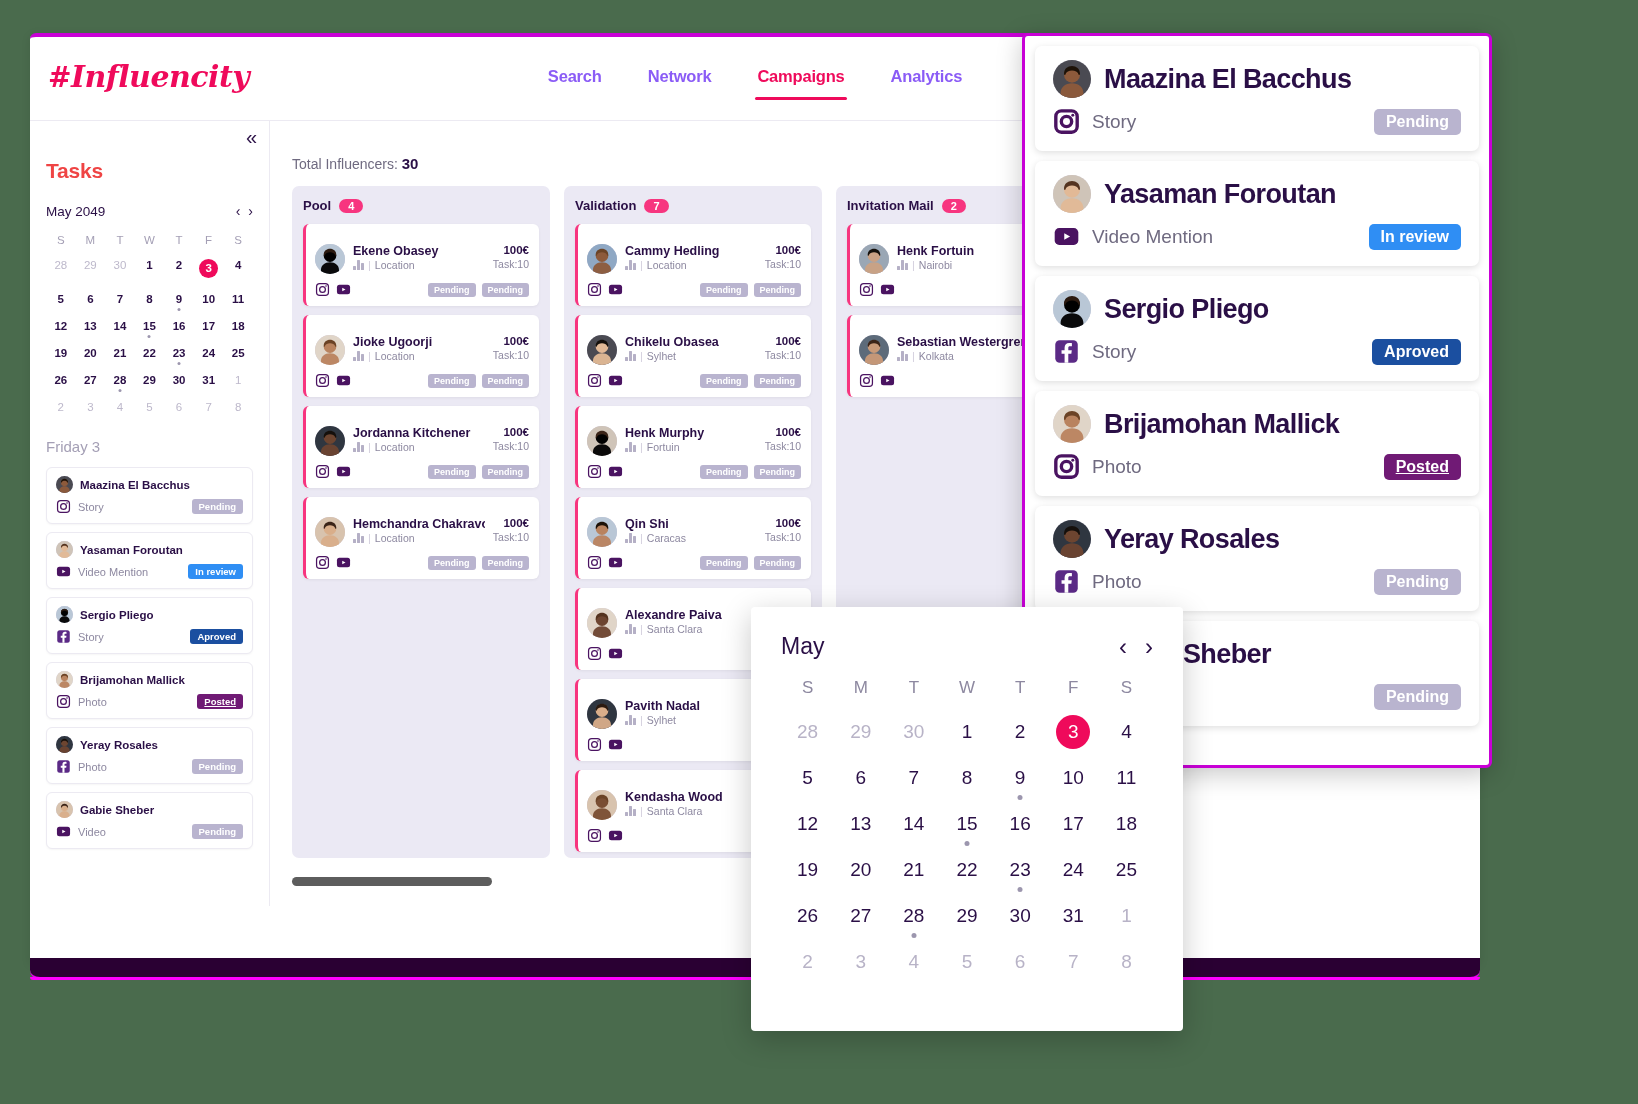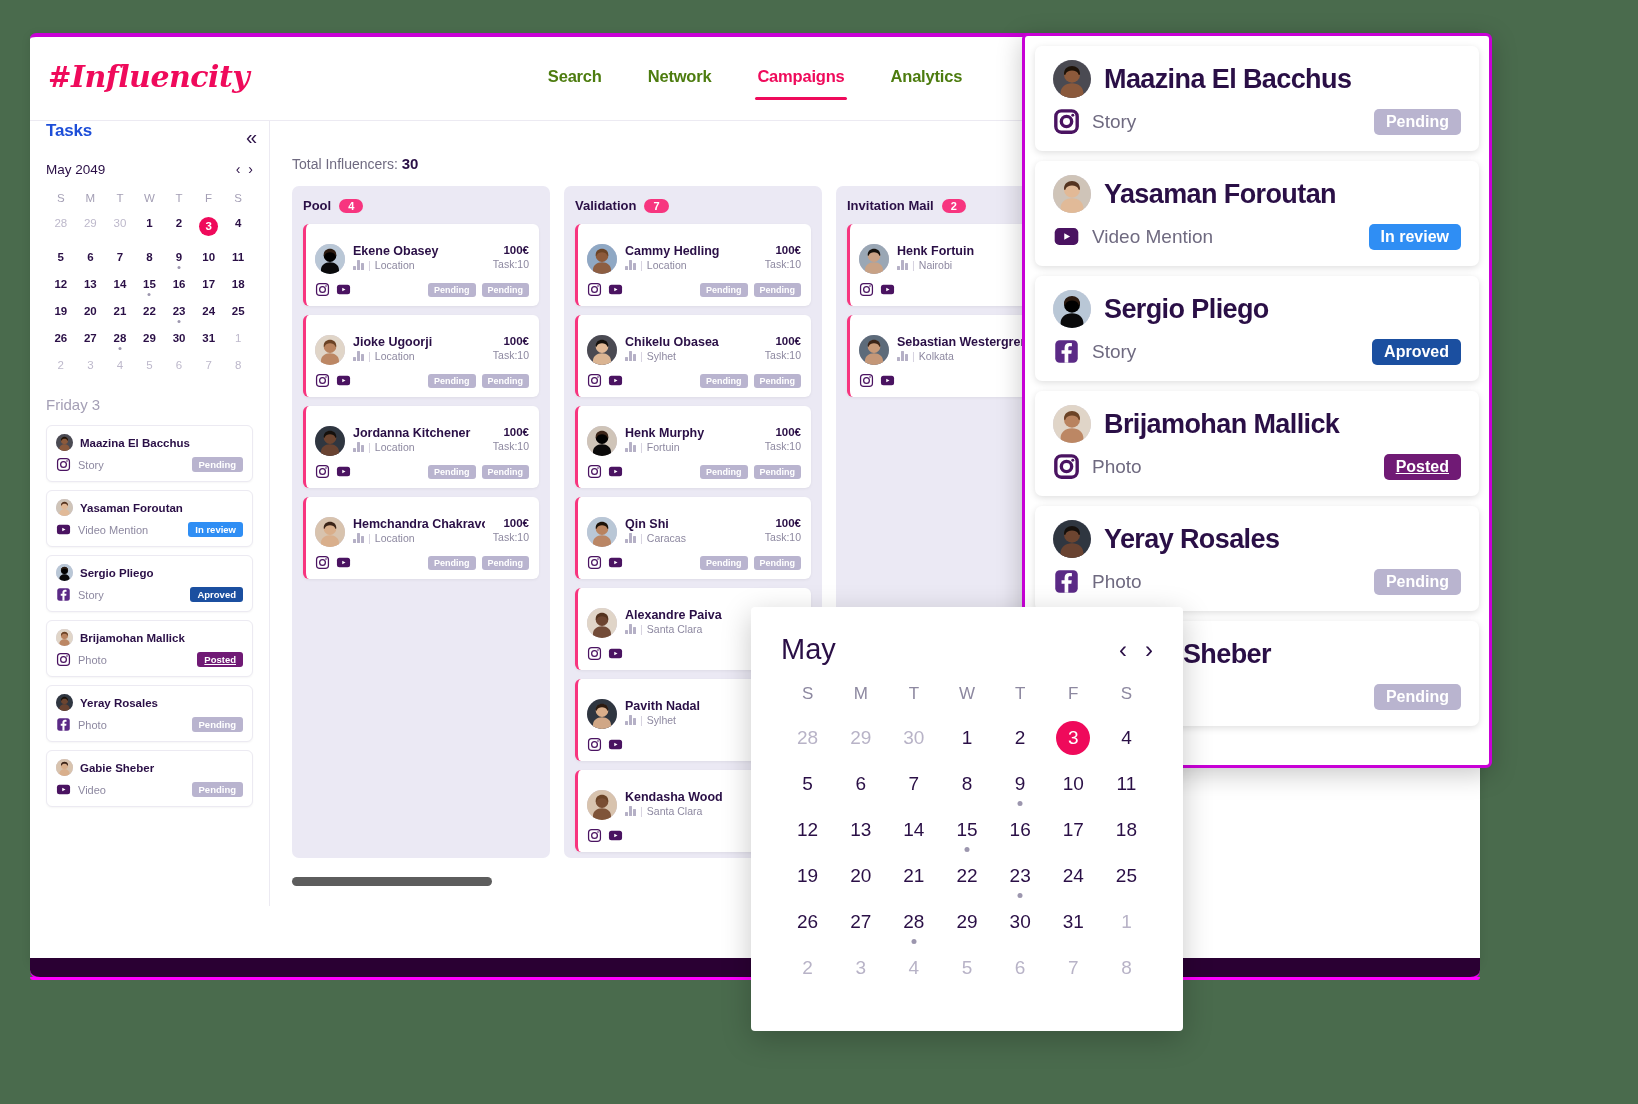--- a/index.html
+++ b/index.html
@@ -43,21 +43,21 @@
     position: absolute; left: 18px; top: 22px;
     font-family: "DejaVu Serif", serif;
     font-style: italic; font-weight: 700;
     font-size: 30px; color: #ef0a5b;
     letter-spacing: -.5px;
   }
   .logo .hash { font-size: 28px; }
   .nav { position: absolute; left: 0; right: 0; top: 26px;
          display: flex; justify-content: center; gap: 26px; }
   .nav-item {
-    font-size: 16.5px; font-weight: 700; color: #4d7c0f;
+    font-size: 16.5px; font-weight: 700; color: #8b5cf6;
     padding: 4px 10px 14px; position: relative; cursor: pointer;
     letter-spacing: -.2px;
   }
   .nav-item.active { color: #ef0a5b; }
   .nav-item.active::after {
     content: ""; position: absolute; left: 8px; right: 8px; bottom: 0;
     height: 3px; background: #ef0a5b; border-radius: 2px;
   }
 
   
@@ -73,21 +73,21 @@
   
   .sidebar {
     width: 240px; flex: 0 0 240px; background: #fff;
     border-right: 1px solid #eceaf2; position: relative;
     padding: 0 16px;
   }
   .collapse-btn {
     position: absolute; right: 12px; top: 6px;
     font-size: 20px; color: #2a0f46; cursor: pointer; line-height: 1;
   }
-  .sidebar h3 { font-size: 17px; color: #1d4ed8; letter-spacing:-.2px;}
+  .sidebar h3 { margin-top: 38px; font-size: 21px; color: #ef4444; letter-spacing:-.2px;}
 
   .cal-head { display: flex; align-items: center; justify-content: space-between;
               margin-top: 20px; }
   .cal-month { font-size: 13.5px; color: #2a0f46; font-weight: 500; }
   .cal-navs { display: flex; gap: 8px; font-size: 14px; color: #2a0f46; }
   .cal-navs span { cursor: pointer; }
 
   .cal-grid { display: grid; grid-template-columns: repeat(7, 1fr);
               margin-top: 12px; row-gap: 5px; }
   .cal-dow { text-align: center; font-size: 11.5px; color: #a49fb5; padding: 3px 0; }
@@ -205,21 +205,21 @@
 
   
   .cal-overlay {
     position: absolute; left: 751px; top: 607px;
     width: 432px; height: 424px;
     background: #fff; border-radius: 4px;
     box-shadow: 0 8px 30px rgba(0,0,0,.22);
     padding: 26px 30px;
   }
   .bc-head { display: flex; align-items: center; justify-content: space-between; }
-  .bc-month { font-size: 29px; color: #2a0f46; }
+  .bc-month { font-size: 23px; color: #2a0f46; }
   .bc-navs { display: flex; gap: 18px; font-size: 24px; color: #2a0f46; }
   .bc-navs span { cursor: pointer; line-height: 1; }
   .bc-grid { display: grid; grid-template-columns: repeat(7, 1fr);
              margin-top: 18px; row-gap: 10px; }
   .bc-dow { text-align: center; font-size: 17px; color: #8d88a0; padding-bottom: 6px; }
   .bc-day { position: relative; text-align: center; font-size: 19px;
             color: #2a0f46; padding: 7px 0; cursor: pointer; }
   .bc-day.mute { color: #b8b3c7; }
   .bc-day .pill {
     display: inline-block; width: 34px; height: 34px; line-height: 34px;

